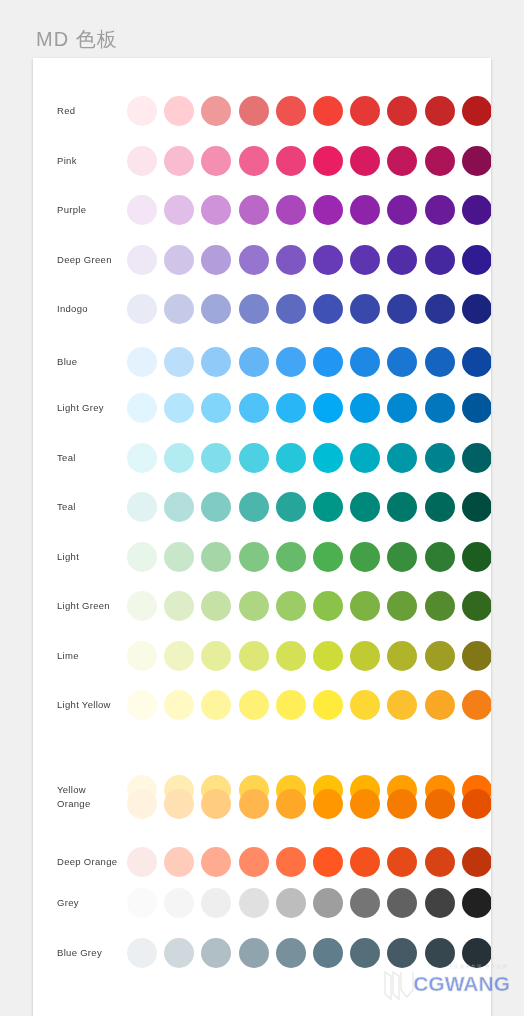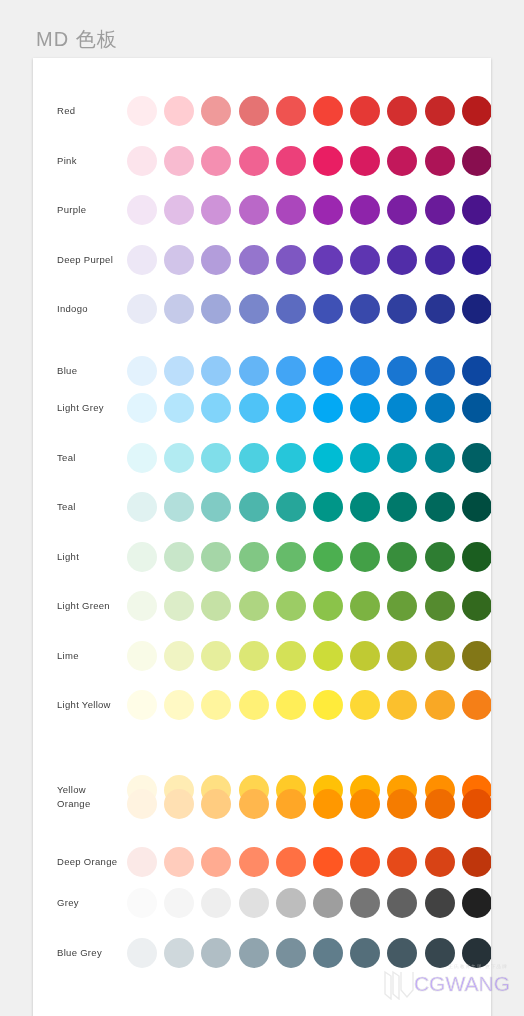--- a/index.html
+++ b/index.html
@@ -87,23 +87,23 @@
     font-size: 4.5px;
     letter-spacing: 1.2px;
     color: #c9c9c9;
     white-space: nowrap;
   }
   #watermark-word {
     position: absolute;
     right: 4px;
     top: 8px;
     font-size: 21px;
-    font-weight: normal;
+    font-weight: bold;
     letter-spacing: 0px;
-    color: #8b5cf6;
+    color: #1d4ed8;
     -webkit-text-stroke: 0.7px #cccccc;
     white-space: nowrap;
   }
   #watermark-mark {
     position: absolute;
     right: 96px;
     top: 6px;
     width: 36px;
     height: 30px;
   }
@@ -154,21 +154,21 @@
           <div class="swatch" title="Purple 300 #BA68C8" style="left: 111.6px; background: rgb(186, 104, 200);"></div>
           <div class="swatch" title="Purple 400 #AB47BC" style="left: 148.8px; background: rgb(171, 71, 188);"></div>
           <div class="swatch" title="Purple 500 #9C27B0" style="left: 186px; background: rgb(156, 39, 176);"></div>
           <div class="swatch" title="Purple 600 #8E24AA" style="left: 223.2px; background: rgb(142, 36, 170);"></div>
           <div class="swatch" title="Purple 700 #7B1FA2" style="left: 260.4px; background: rgb(123, 31, 162);"></div>
           <div class="swatch" title="Purple 800 #6A1B9A" style="left: 297.6px; background: rgb(106, 27, 154);"></div>
           <div class="swatch" title="Purple 900 #4A148C" style="left: 334.8px; background: rgb(74, 20, 140);"></div>
         </div>
       </div>
       <div class="palette-row" style="top: 176.5px;">
-        <div class="row-label">Deep Purpel</div>
+        <div class="row-label">Deep Green</div>
         <div class="swatch-strip">
           <div class="swatch" title="Deep Purpel 50 #EDE7F6" style="left: 0px; background: rgb(237, 231, 246);"></div>
           <div class="swatch" title="Deep Purpel 100 #D1C4E9" style="left: 37.2px; background: rgb(209, 196, 233);"></div>
           <div class="swatch" title="Deep Purpel 200 #B39DDB" style="left: 74.4px; background: rgb(179, 157, 219);"></div>
           <div class="swatch" title="Deep Purpel 300 #9575CD" style="left: 111.6px; background: rgb(149, 117, 205);"></div>
           <div class="swatch" title="Deep Purpel 400 #7E57C2" style="left: 148.8px; background: rgb(126, 87, 194);"></div>
           <div class="swatch" title="Deep Purpel 500 #673AB7" style="left: 186px; background: rgb(103, 58, 183);"></div>
           <div class="swatch" title="Deep Purpel 600 #5E35B1" style="left: 223.2px; background: rgb(94, 53, 177);"></div>
           <div class="swatch" title="Deep Purpel 700 #512DA8" style="left: 260.4px; background: rgb(81, 45, 168);"></div>
           <div class="swatch" title="Deep Purpel 800 #4527A0" style="left: 297.6px; background: rgb(69, 39, 160);"></div>
@@ -183,21 +183,21 @@
           <div class="swatch" title="Indogo 200 #9FA8DA" style="left: 74.4px; background: rgb(159, 168, 218);"></div>
           <div class="swatch" title="Indogo 300 #7986CB" style="left: 111.6px; background: rgb(121, 134, 203);"></div>
           <div class="swatch" title="Indogo 400 #5C6BC0" style="left: 148.8px; background: rgb(92, 107, 192);"></div>
           <div class="swatch" title="Indogo 500 #3F51B5" style="left: 186px; background: rgb(63, 81, 181);"></div>
           <div class="swatch" title="Indogo 600 #3949AB" style="left: 223.2px; background: rgb(57, 73, 171);"></div>
           <div class="swatch" title="Indogo 700 #303F9F" style="left: 260.4px; background: rgb(48, 63, 159);"></div>
           <div class="swatch" title="Indogo 800 #283593" style="left: 297.6px; background: rgb(40, 53, 147);"></div>
           <div class="swatch" title="Indogo 900 #1A237E" style="left: 334.8px; background: rgb(26, 35, 126);"></div>
         </div>
       </div>
-      <div class="palette-row" style="top: 288px;">
+      <div class="palette-row" style="top: 279px;">
         <div class="row-label">Blue</div>
         <div class="swatch-strip">
           <div class="swatch" title="Blue 50 #E3F2FD" style="left: 0px; background: rgb(227, 242, 253);"></div>
           <div class="swatch" title="Blue 100 #BBDEFB" style="left: 37.2px; background: rgb(187, 222, 251);"></div>
           <div class="swatch" title="Blue 200 #90CAF9" style="left: 74.4px; background: rgb(144, 202, 249);"></div>
           <div class="swatch" title="Blue 300 #64B5F6" style="left: 111.6px; background: rgb(100, 181, 246);"></div>
           <div class="swatch" title="Blue 400 #42A5F5" style="left: 148.8px; background: rgb(66, 165, 245);"></div>
           <div class="swatch" title="Blue 500 #2196F3" style="left: 186px; background: rgb(33, 150, 243);"></div>
           <div class="swatch" title="Blue 600 #1E88E5" style="left: 223.2px; background: rgb(30, 136, 229);"></div>
           <div class="swatch" title="Blue 700 #1976D2" style="left: 260.4px; background: rgb(25, 118, 210);"></div>

